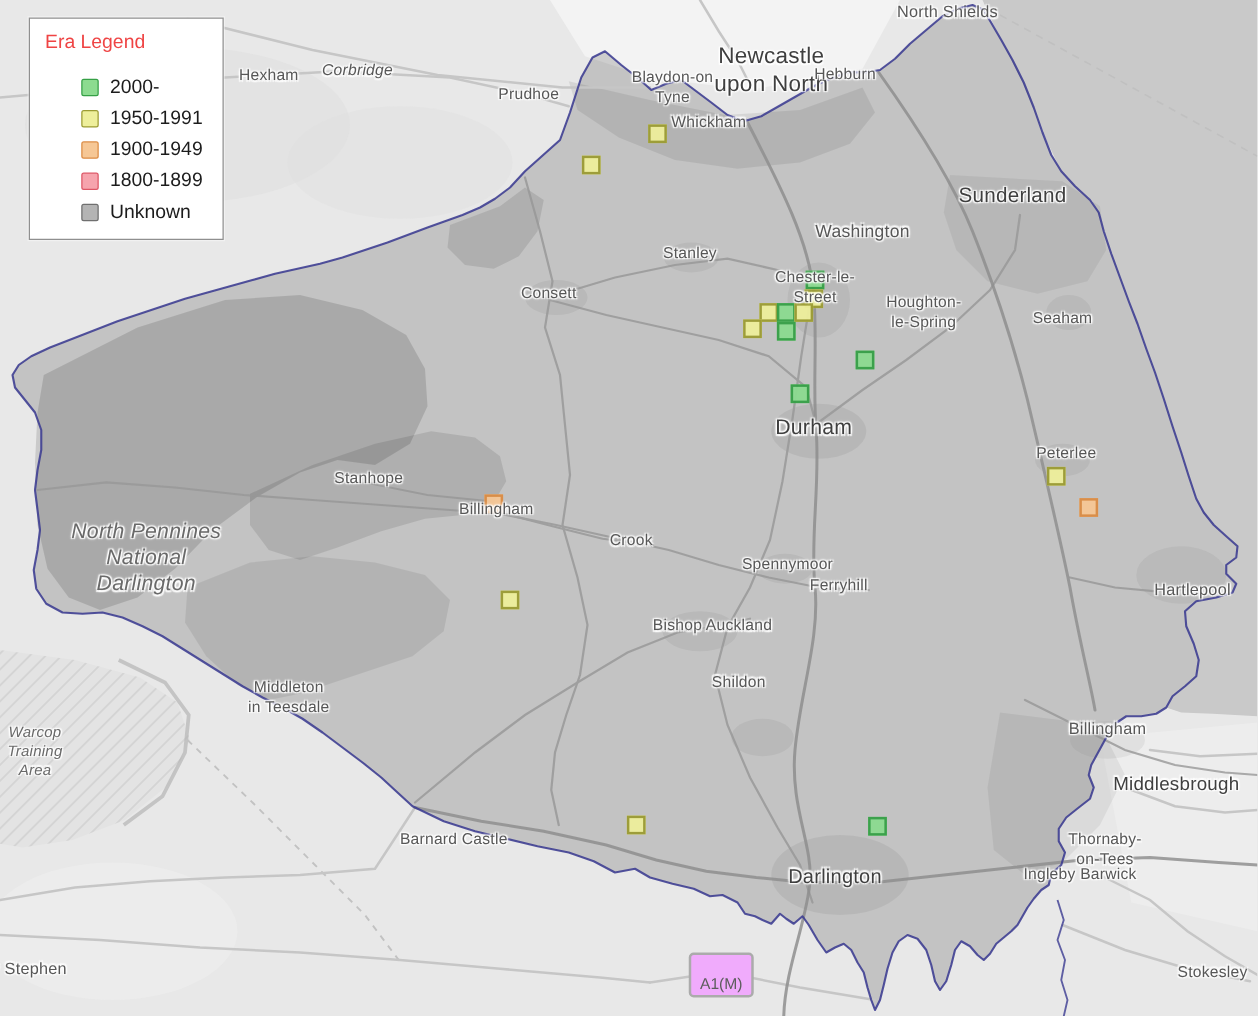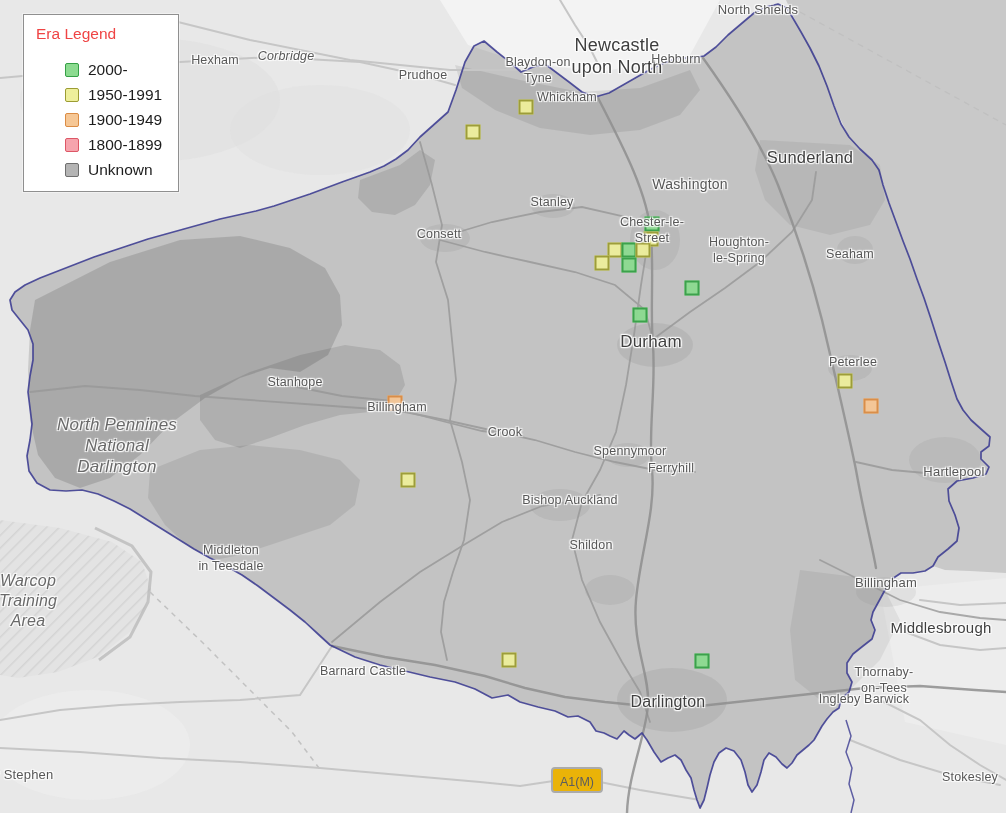--- a/index.html
+++ b/index.html
@@ -21,22 +21,22 @@
     color:#5a5a5a;letter-spacing:.2px;
     text-shadow:-1px -1px 1px rgba(255,255,255,.95),1px -1px 1px rgba(255,255,255,.95),
                 -1px 1px 1px rgba(255,255,255,.95),1px 1px 1px rgba(255,255,255,.95),
                 0 0 3px rgba(255,255,255,.9);
   }
   .lbl.city{color:#3f3f3f;}
   .lbl.town{color:#575757;}
   .lbl.area{font-style:italic;color:#696969;}
   #road-shield{
     position:absolute;z-index:3;transform:translate(-50%,-50%);
-    background:#eab308;border:2px solid #ababab;border-radius:4px;
-    color:#5d5d5d;font-size:12.5px;padding:6px 7px 2px 7px;white-space:nowrap;
+    background:#f0abfc;border:2px solid #ababab;border-radius:4px;
+    color:#5d5d5d;font-size:12.5px;padding:16px 7px 2px 7px;white-space:nowrap;
   }
   .legend{
     position:absolute;left:23px;top:14px;z-index:10;
     background:#ffffff;border:1px solid #8f8f8f;
     padding:10px 16px 12px 12px;box-shadow:0 0 0 1px rgba(255,255,255,.4);
   }
   .legend-title{font-size:15.5px;color:#ef4444;margin-bottom:18px;}
   .legend-row{display:flex;align-items:center;margin:7px 0 0 0;padding-left:29px;}
   .legend-swatch{
     width:14px;height:14px;box-sizing:border-box;border:1.5px solid #333;
@@ -260,21 +260,21 @@
         <div>Stokesley</div>
       </div>
       <div class="lbl town" style="left: 8px; top: 775px; font-size: 13px;">
         <div>Kirkby Stephen</div>
       </div>
       <div class="lbl area" style="left: 117px; top: 446px; font-size: 17px;">
         <div>North Pennines</div>
         <div>National</div>
         <div>Darlington</div>
       </div>
-      <div class="lbl area" style="left: 28px; top: 601px; font-size: 16px;">
+      <div class="lbl area" style="left: 28px; top: 601px; font-size: 12px;">
         <div>Warcop</div>
         <div>Training</div>
         <div>Area</div>
       </div>
     </div>
 
   <div id="road-shield" style="left: 577px; top: 780px;">
     <span>A1(M)</span>
   </div>
 

